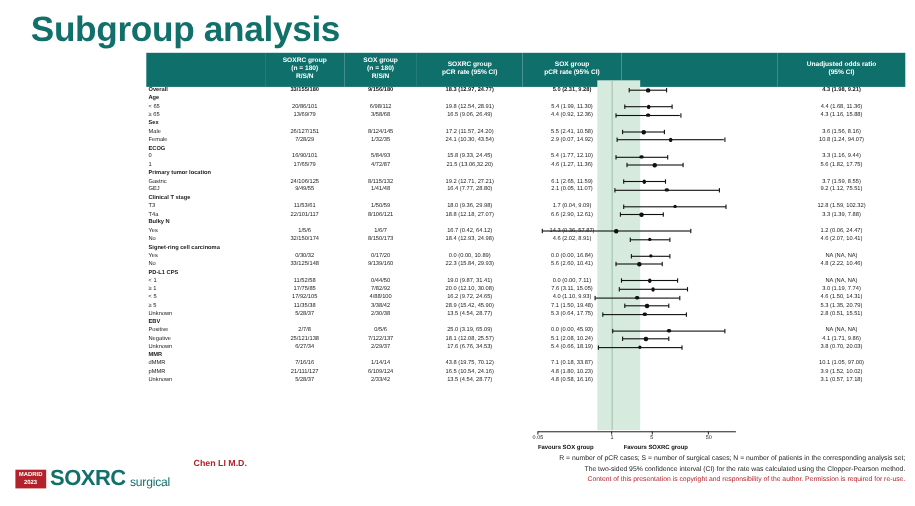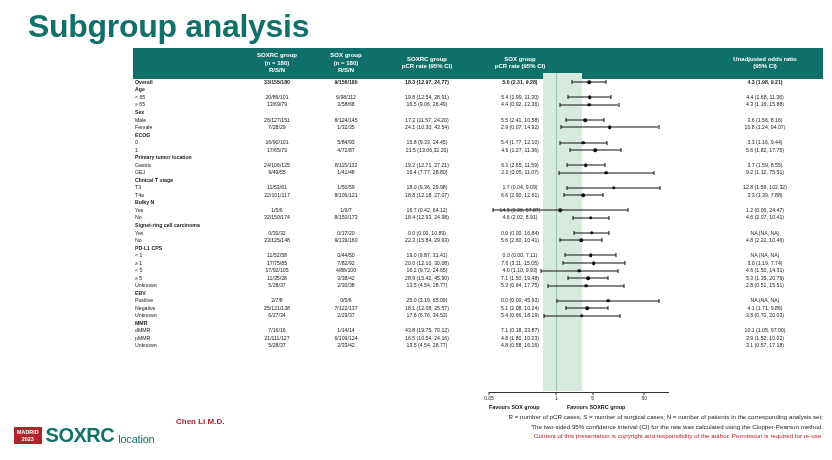--- a/index.html
+++ b/index.html
@@ -651,15 +651,15 @@
   <div>The two-sided 95% confidence interval (CI) for the rate was calculated using the Clopper-Pearson method.</div>
   <div class="red">Content of this presentation is copyright and responsibility of the author. Permission is required for re-use.</div>
 </div>
 
 <div class="esmo-logo">
   <div class="madrid-box">
     <div>MADRID</div>
     <div>2023</div>
   </div>
   <div class="esmo-word">SOXRC</div>
-  <div class="congress-word">location</div>
+  <div class="congress-word">surgical</div>
 </div>
 <div class="presenter">Chen LI M.D.</div>
 
 </body></html>

